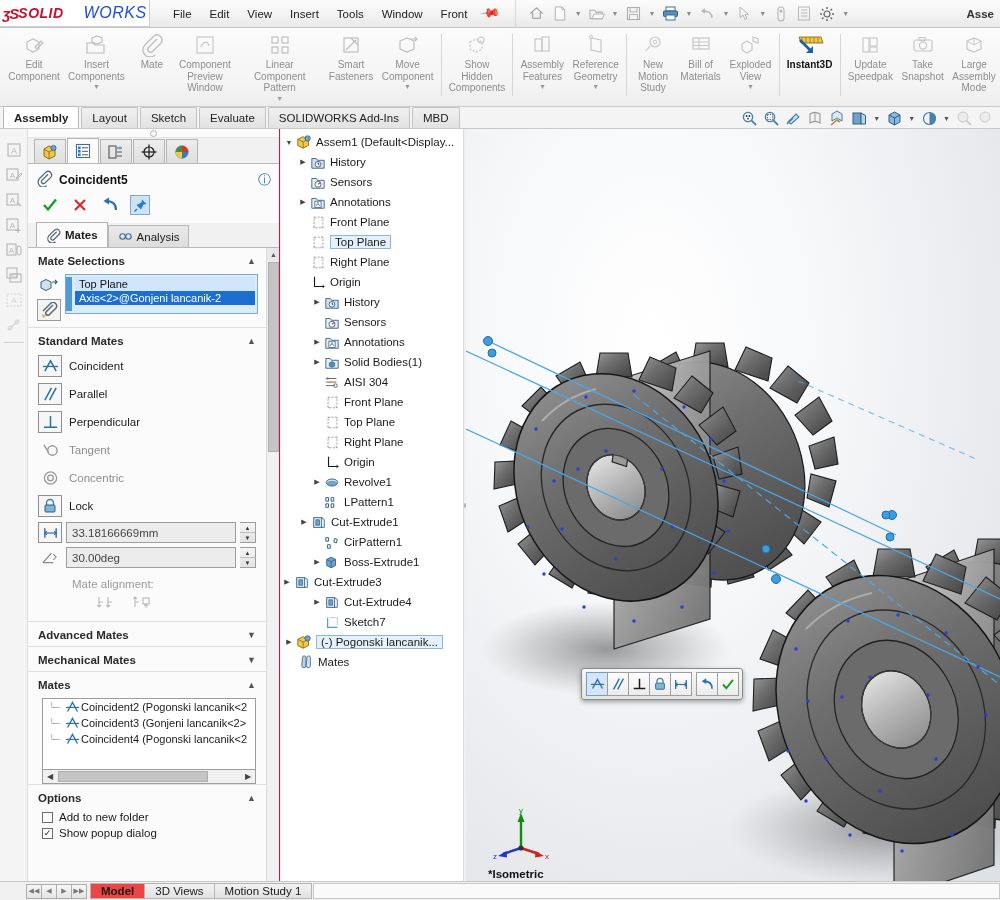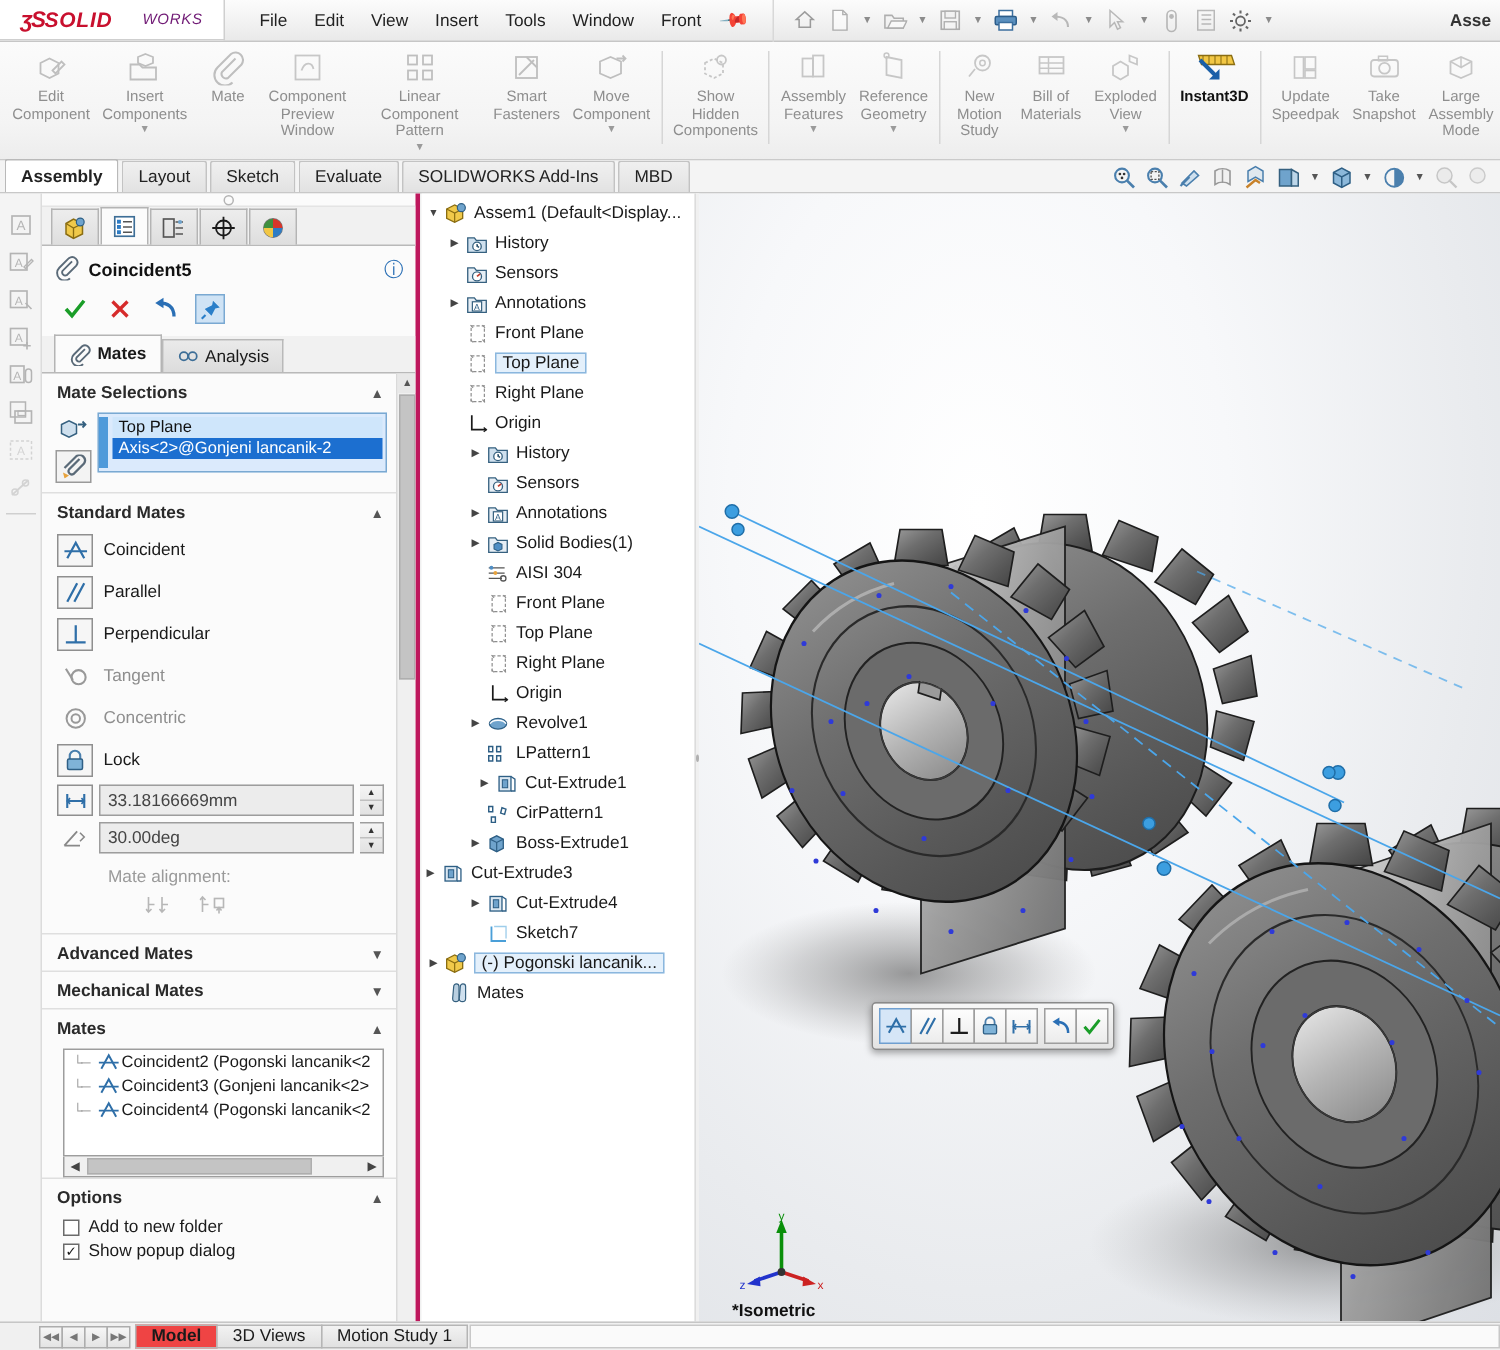--- a/index.html
+++ b/index.html
@@ -22,21 +22,21 @@
     border-bottom: 1px solid #c6c6c6;
     display: flex; align-items: center;
   }
   .logo-box {
     width: 150px; height: 27px; display: flex; align-items: center;
     justify-content: center; background: #fff;
     border-right: 1px solid #cfcfcf; border-bottom:1px solid #cfcfcf;
   }
   .logo-3ds { color:#c8102e; font-weight:bold; font-size:15px; letter-spacing:-1px; font-style:italic; }
   .logo-solid { color:#c8102e; font-weight:bold; font-size:14px; letter-spacing:0.5px; font-style:italic;}
-  .logo-works { color:#701a75; font-weight:normal; font-size:10px; letter-spacing:0.5px; font-style:italic;padding-left:20px;}
+  .logo-works { color:#1d4ed8; font-weight:normal; font-size:16px; letter-spacing:0.5px; font-style:italic;padding-left:20px;}
   .menu { display:flex; align-items:center; margin-left:14px; height:28px; }
   .menu-item {
     padding: 4px 9px; font-size: 11.5px; color:#222; cursor:default;
     border-radius:2px;
   }
   .pin-icon { color:#2a7fc9; font-size:13px; margin-left:6px; transform: rotate(40deg); display:inline-block;}
   .qat { display:flex; align-items:center; margin-left:16px; gap:1px; height:28px;
          border-left:1px solid #d8d8d8; padding-left:10px;}
   .qat-btn {
     width:22px; height:22px; display:flex; align-items:center; justify-content:center;
@@ -91,21 +91,21 @@
     position:absolute; top:129px; left:0; width:28px; height:752px;
     background:#f4f4f4; border-right:1px solid #dcdcdc;
     display:flex; flex-direction:column; align-items:center; padding-top:10px; gap:3px;
   }
   .lt-btn{width:22px;height:22px;display:flex;align-items:center;justify-content:center;opacity:.4;cursor:default;}
   .lt-sep{width:20px;height:1px;background:#cfcfcf;margin:3px 0;}
 
   
   .pmpanel {
     position:absolute; top:129px; left:28px; width:252px; height:752px;
-    background:#fbfbfb; border-right:3px solid #be185d;
+    background:#fbfbfb; border-right:1px solid #be185d;
     overflow:hidden;
   }
   .pm-grip { height:9px; display:flex; align-items:center; justify-content:center;
              border-bottom:1px solid #e4e4e4; }
   .pm-grip::after { content:""; width:5px; height:5px; border:1px solid #b4b4b4; border-radius:50%;}
   .pm-tabs {
     display:flex; align-items:flex-end; height:26px; padding-left:6px;
     border-bottom:1px solid #b9b9b9; background:#f1f1f1;
   }
   .pm-tab {
@@ -1214,21 +1214,21 @@
               <path d="M2 3 L5 3 L5 7 L2 7 Z"></path>
               <path d="M8 3 L11 3 L11 7 L8 7 Z"></path>
               <path d="M2 10 L5 10 L5 14 L2 14 Z"></path>
               <path d="M8 10 L11 10 L11 14 L8 14 Z"></path>
             </g>
           </svg>
       </span>
       <span class="tr-lbl">LPattern1</span>
     </div>
 
-    <div class="tr-row" style="padding-left:36px">
+    <div class="tr-row" style="padding-left:17px">
       <span class="tr-exp">▶</span>
       <span class="tr-ico">
         <svg width="16" height="15" viewBox="0 0 18 17">
             <rect x="3" y="3" width="9" height="11" fill="#dce8f2" stroke="#2e5f85" stroke-width="1"></rect>
             <rect x="5.5" y="5.5" width="4" height="6" fill="#6fa3cc" stroke="#2e5f85" stroke-width=".8"></rect>
             <path d="M12 3 L15 5 L15 14 L12 14" fill="none" stroke="#2e5f85" stroke-width="1"></path>
           </svg>
       </span>
       <span class="tr-lbl">Cut-Extrude1</span>
     </div>

